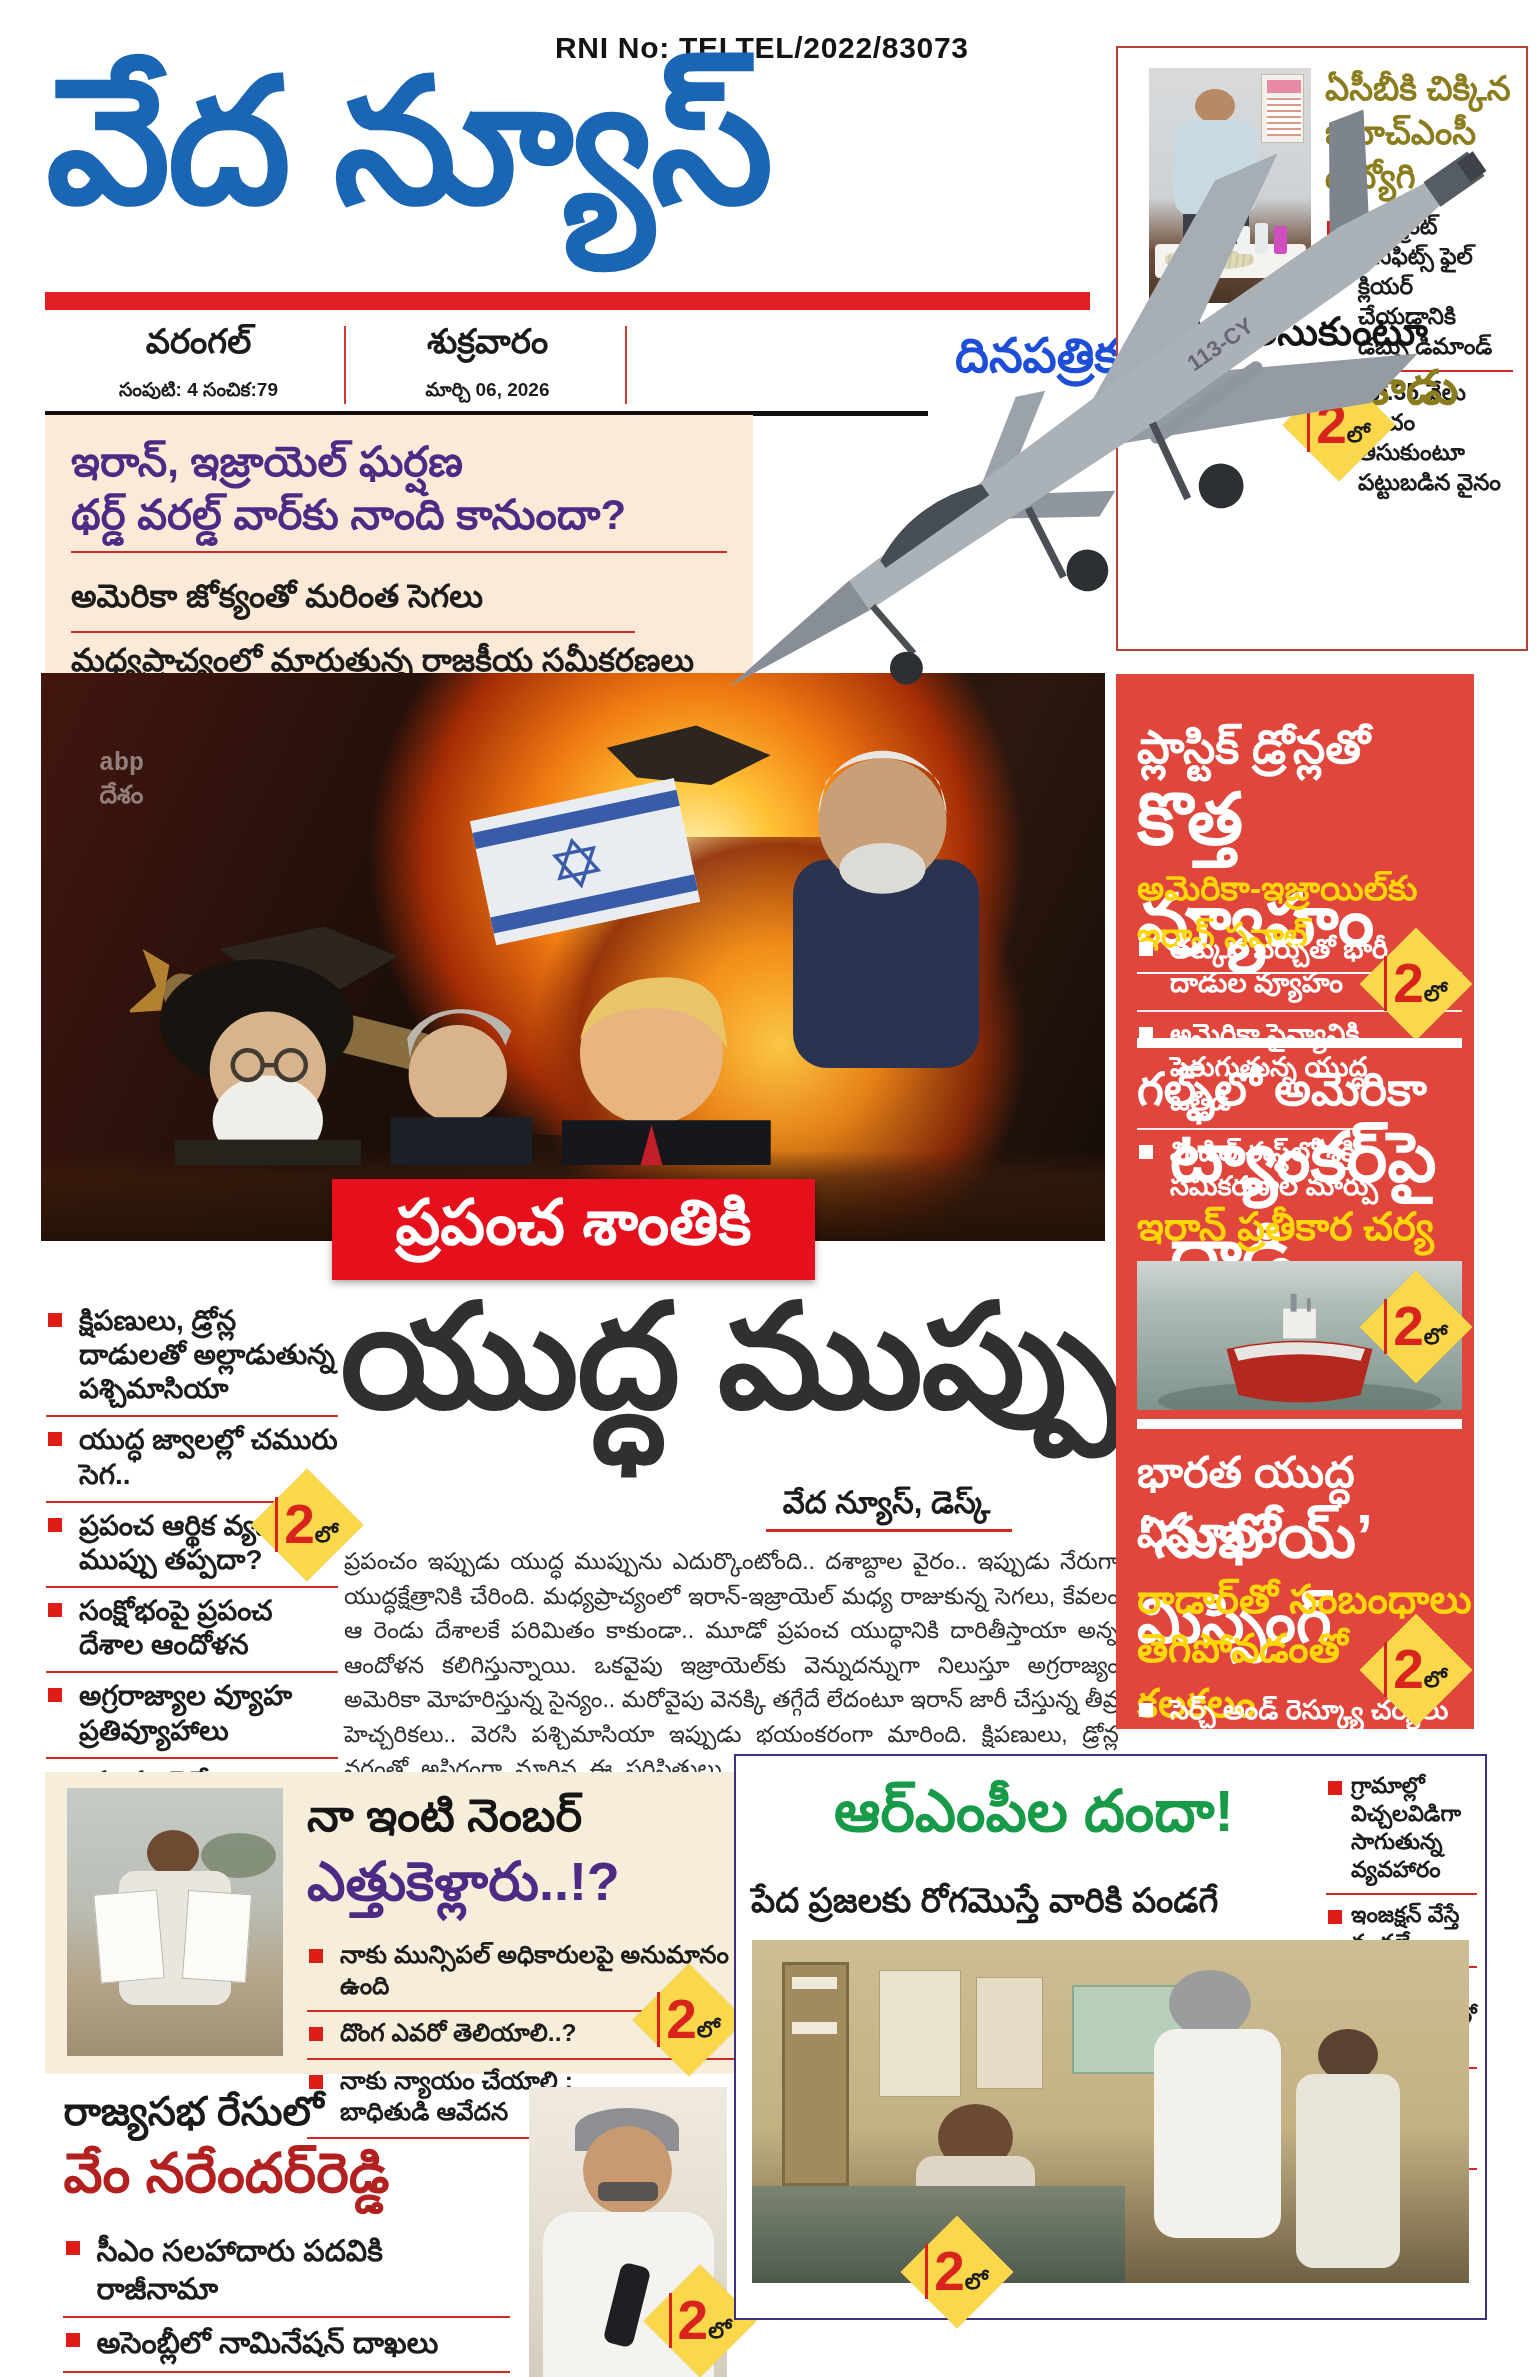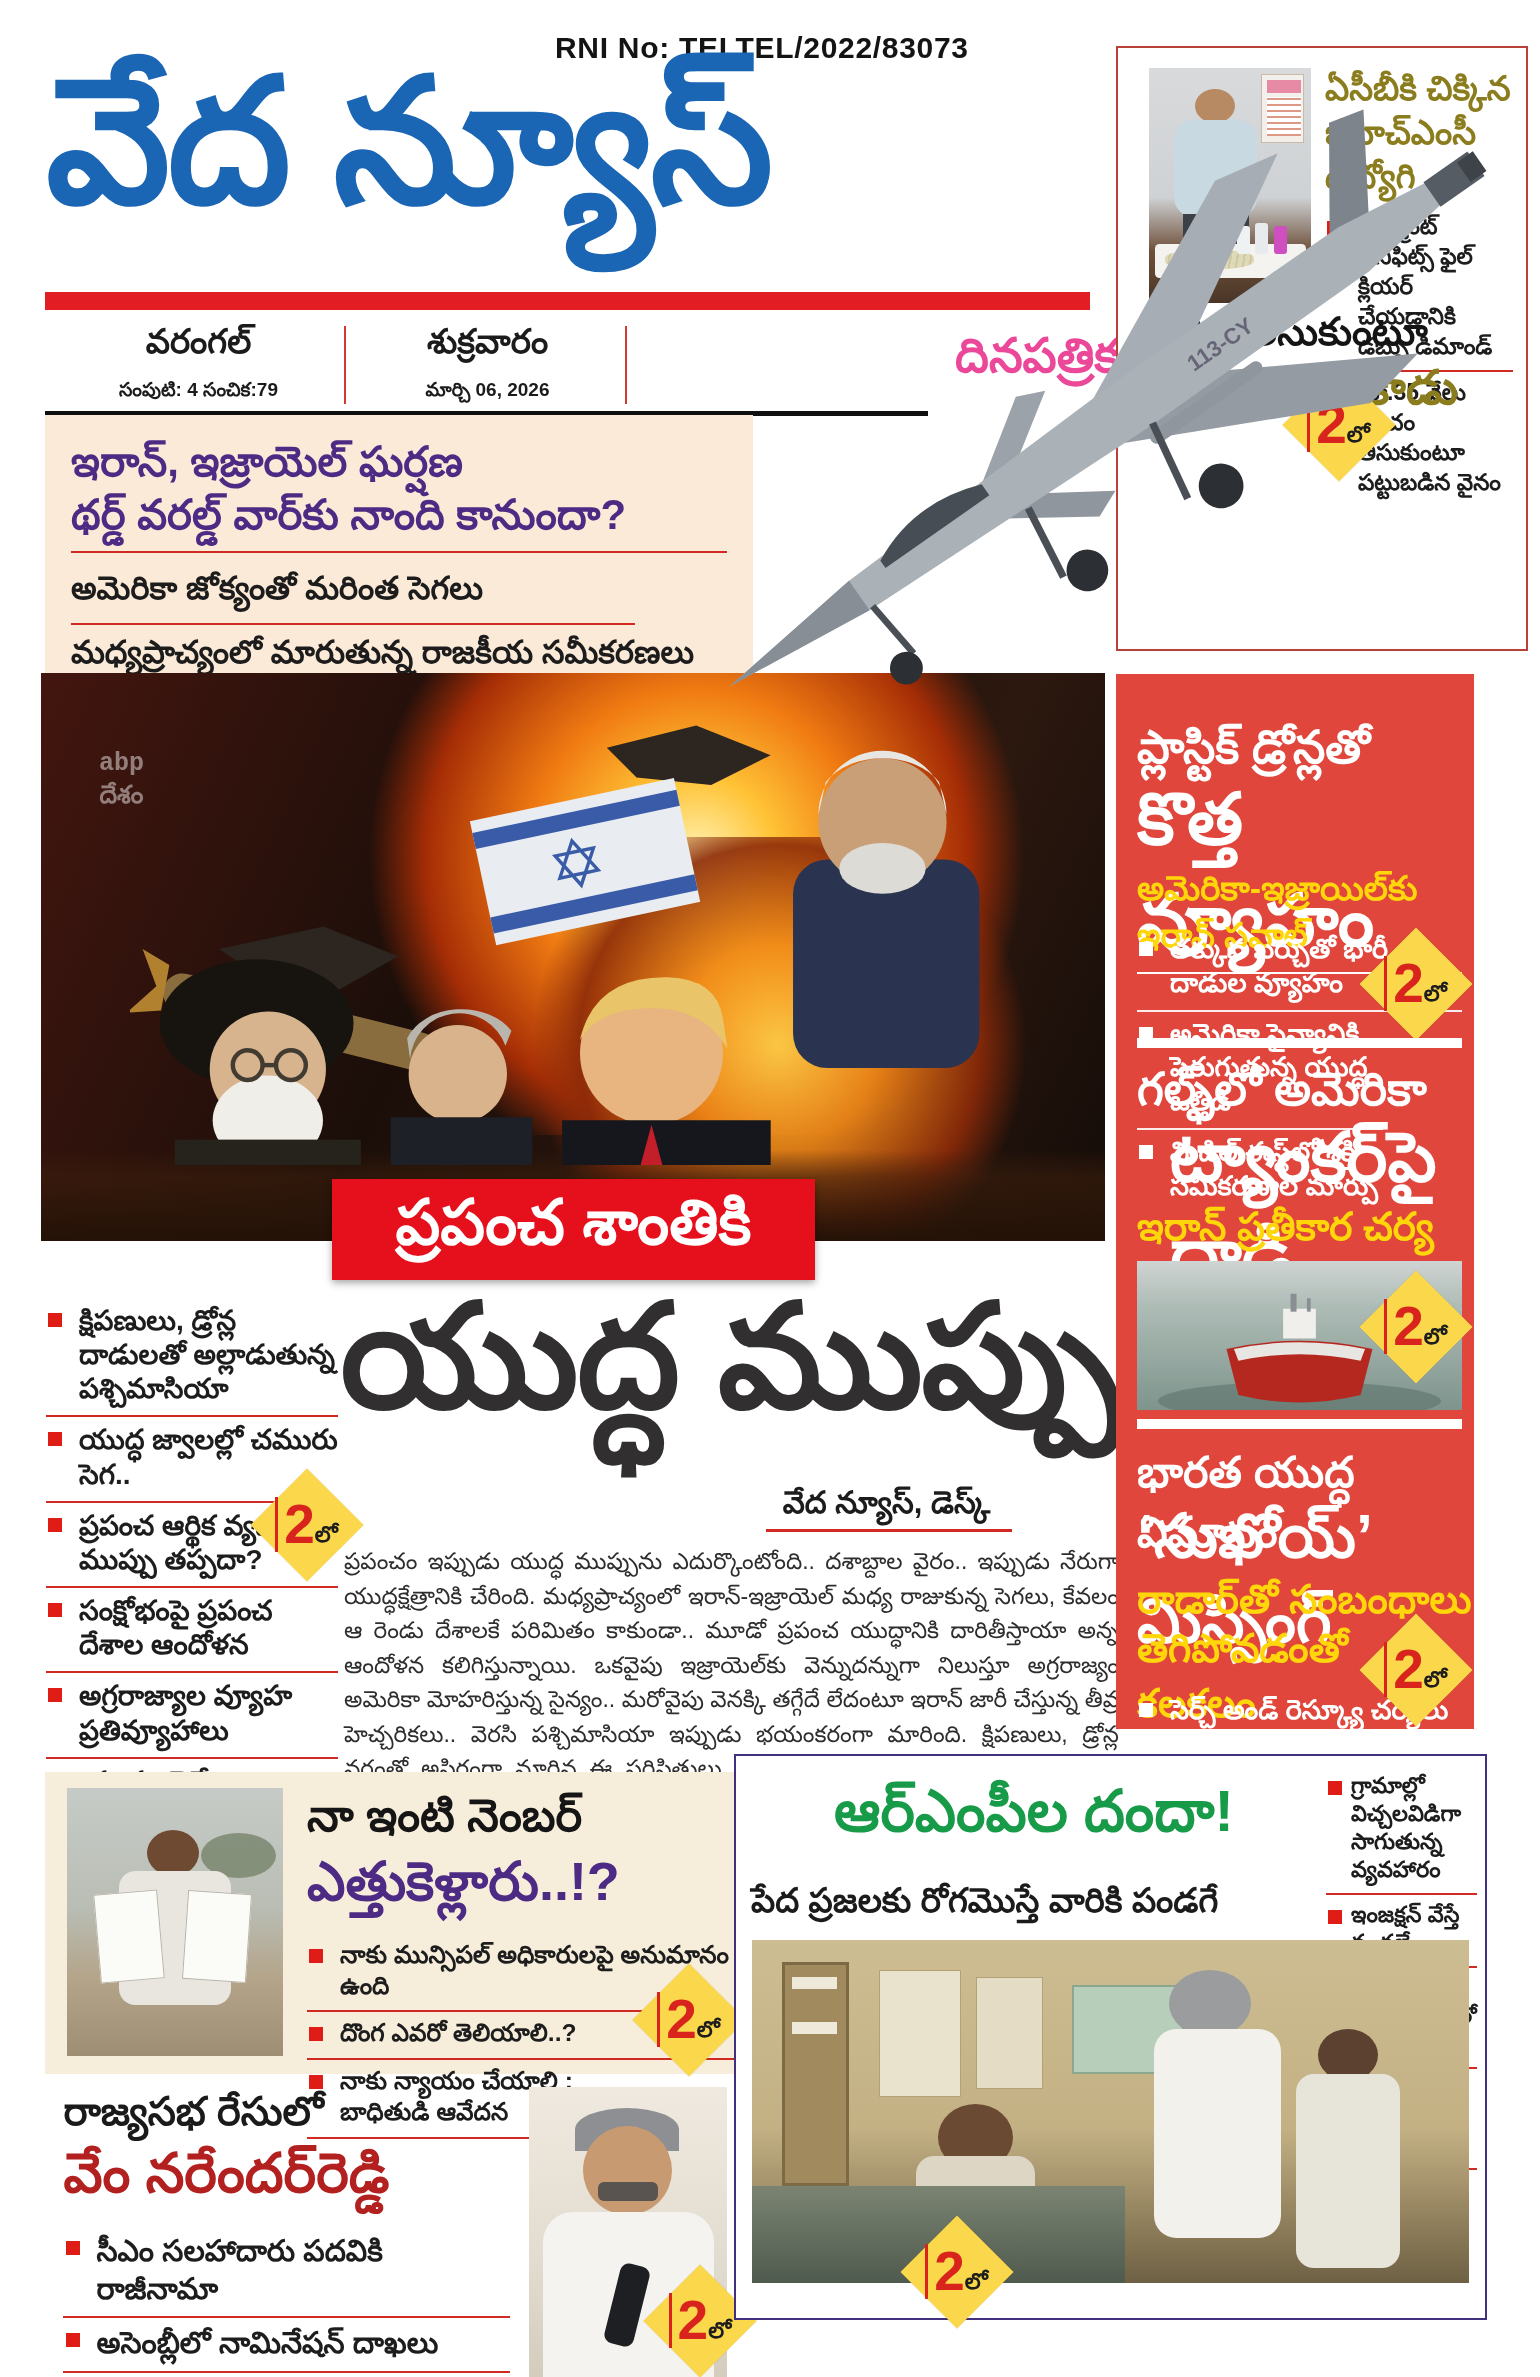--- a/index.html
+++ b/index.html
@@ -4,21 +4,21 @@
 <style>
   html,body{margin:0;padding:0;background:#e9e9e9;}
   *{box-sizing:border-box;}
   body{font-family:"Liberation Sans","DejaVu Sans",sans-serif;}
   #page{position:relative;width:1541px;height:2377px;background:#ffffff;overflow:hidden;margin:0 auto;}
   .abs{position:absolute;}
   
   .rni{font-size:30px;font-weight:bold;color:#141414;letter-spacing:0.7px;}
   .logo{font-size:175px;font-weight:bold;color:#1a66b4;line-height:1.0;letter-spacing:-3px;white-space:nowrap;}
   .redbar{background:#e21d23;height:18px;}
-  .daily{font-size:48px;font-weight:bold;color:#ec4899;}
+  .daily{font-size:48px;font-weight:bold;color:#1d4ed8;}
   .dl-top{font-size:34px;font-weight:bold;color:#1b1b1b;}
   .dl-bot{font-size:19px;font-weight:bold;color:#1b1b1b;margin-top:10.4px;}
   .dl-sep{width:2.2px;height:78px;background:#d23a30;}
   .blackrule{background:#101010;height:4.5px;}
   
   .itm{position:relative;padding:6px 0 9px 33px;border-bottom:2.2px solid #d02a22;font-weight:bold;color:#1d1d1d;}
   .itm::before{content:"";position:absolute;left:2.2px;top:15px;width:14px;height:14px;background:#e01c16;}
   .wlist .itm{color:#ffffff;border-bottom-color:rgba(255,255,255,.9);}
   .wlist .itm::before{background:#ffffff;}
   
@@ -58,21 +58,21 @@
   <div class="abs" style="left:358px;top:322px;width:259px;text-align:center;">
     <div class="dl-top">శుక్రవారం</div>
     <div class="dl-bot">మార్చి 06, 2026</div>
   </div>
   <div class="abs dl-sep" style="left:625px;top:326px;"></div>
   <div class="abs blackrule" style="left:45px;top:411px;width:883px;"></div>
 
   <div class="abs creambox" style="left:45px;top:415px;width:708px;height:259px;padding:21px 26px;z-index:1;">
     <div class="purple" style="font-size:42px;font-weight:bold;line-height:1.25;">ఇరాన్, ఇజ్రాయెల్ ఘర్షణ</div>
     <div class="purple" style="font-size:42px;font-weight:bold;line-height:1.25;border-bottom:2.2px solid #d02a22;padding-bottom:10.4px;">థర్డ్ వరల్డ్ వార్‌కు నాంది కానుందా?</div>
-    <div style="font-size:32px;font-weight:bold;color:#1c1c1c;padding:17px 0 9px 0;border-bottom:2.2px solid #d02a22;width:86%;">అమెరికా జోక్యంతో మరింత సెగలు</div>
+    <div style="font-size:32px;font-weight:bold;color:#1c1c1c;padding:25px 0 9px 0;border-bottom:2.2px solid #d02a22;width:86%;">అమెరికా జోక్యంతో మరింత సెగలు</div>
     <div style="font-size:32px;font-weight:bold;color:#1c1c1c;padding-top:9px;">మధ్యప్రాచ్యంలో మారుతున్న రాజకీయ సమీకరణలు</div>
   </div>
 
   <div class="abs" style="left:1116px;top:46px;width:412px;height:605px;background:#fff;border:2.2px solid #b8423a;z-index:3;">
 
     <div class="photo abs" style="left:31px;top:20px;width:162px;height:235px;background:linear-gradient(180deg,#d8dadc 0%,#cfd2d4 55%,#6e4f3a 78%,#4a3527 100%);">
       <div class="abs" style="left:112px;top:6px;width:43px;height:69px;background:#f3f0ec;border:0.7px solid #c9b9a9;">
         <div class="abs" style="left:4.5px;top:4.5px;width:34px;height:13.4px;background:#e78aa5;"></div>
         <div class="abs" style="left:4.5px;top:22.4px;width:34px;height:39px;background:repeating-linear-gradient(0deg,#d98,#d98 2.2px,#fff 2.2px,#fff 6px);"></div>
       </div>

